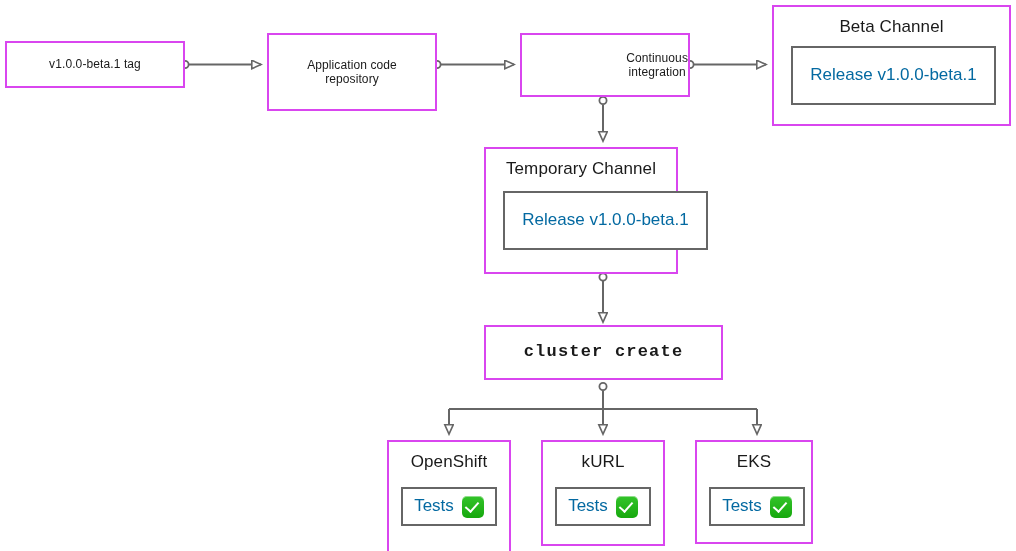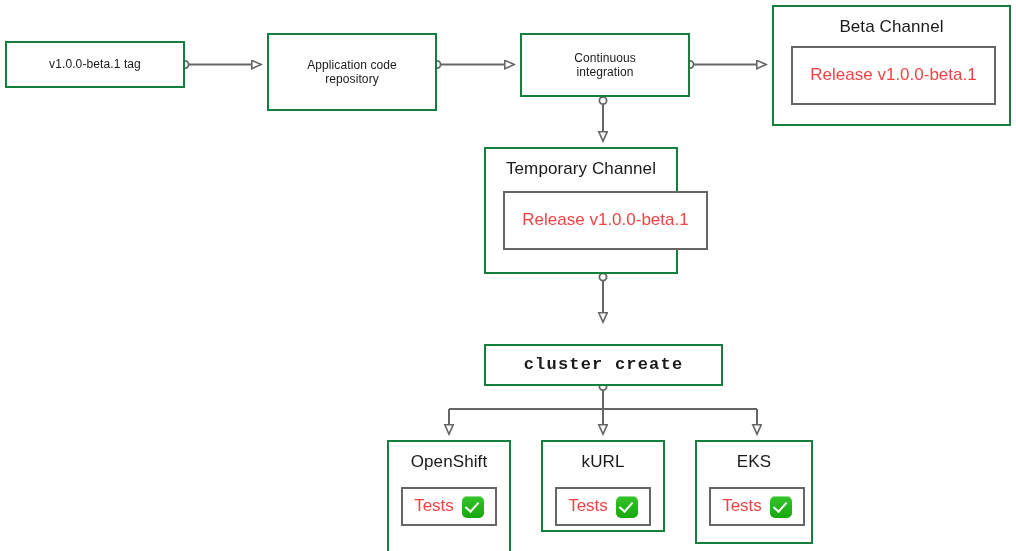--- a/index.html
+++ b/index.html
@@ -23,21 +23,21 @@
     position: absolute;
     left: 0;
     top: 0;
     width: 1016px;
     height: 551px;
     pointer-events: none;
   }
   .node {
     position: absolute;
     box-sizing: border-box;
-    border: 2px solid #15803d;
+    border: 2px solid #d946ef;
     background: #ffffff;
     display: flex;
     flex-direction: column;
     align-items: center;
     justify-content: center;
     color: #1a1a1a;
     line-height: 1.18;
     text-align: center;
   }
   .node .label {
@@ -61,21 +61,21 @@
   }
   .inner {
     position: absolute;
     box-sizing: border-box;
     border: 2px solid #666666;
     background: #ffffff;
     display: flex;
     align-items: center;
     justify-content: center;
     gap: 8px;
-    color: #ef4444;
+    color: #0369a1;
     font-size: 17px;
   }
   .check {
     display: inline-block;
     width: 22px;
     height: 22px;
     border-radius: 5px;
     background: linear-gradient(#34c42b, #16a80d);
     position: relative;
     flex: 0 0 auto;
@@ -133,52 +133,52 @@
 
   <div class="node" style="left:5px; top:41px; width:180px; height:47px;">
     <div class="label">v1.0.0-beta.1 tag</div>
   </div>
 
   <div class="node" style="left:267px; top:33px; width:170px; height:78px;">
     <div class="label">Application code
 repository</div>
   </div>
 
-  <div class="node" style="left:520px; top:33px; width:170px; height:64px;">
+  <div class="node" style="left:520px; top:33px; width:170px; height:64px;align-items:flex-end;">
     <div class="label">Continuous
 integration</div>
   </div>
 
   <div class="node container" style="left:772px; top:5px; width:239px; height:121px;">
     <div class="label">Beta Channel</div>
     <div class="inner" style="left:17px; top:39px; width:205px; height:59px;">
       <span>Release v1.0.0-beta.1</span>
     </div>
   </div>
 
   <div class="node container" style="left:484px; top:147px; width:194px; height:127px;">
     <div class="label">Temporary Channel</div>
     <div class="inner" style="left:17px; top:42px; width:205px; height:59px;">
       <span>Release v1.0.0-beta.1</span>
     </div>
   </div>
 
-  <div class="node mono" style="left:484px; top:344px; width:239px; height:42px;text-align:right;">
+  <div class="node mono" style="left:484px; top:325px; width:239px; height:55px;text-align:right;">
     <div class="label">cluster create</div>
   </div>
 
   <div class="node container" style="left:387px; top:440px; width:124px; height:132px;">
     <div class="label">OpenShift</div>
     <div class="inner" style="left:12px; top:45px; width:96px; height:39px;">
       <span>Tests</span>
       <span class="check"></span>
     </div>
   </div>
 
-  <div class="node container" style="left:541px; top:440px; width:124px; height:92px;">
+  <div class="node container" style="left:541px; top:440px; width:124px; height:106px;">
     <div class="label">kURL</div>
     <div class="inner" style="left:12px; top:45px; width:96px; height:39px;">
       <span>Tests</span>
       <span class="check"></span>
     </div>
   </div>
 
   <div class="node container" style="left:695px; top:440px; width:118px; height:104px;">
     <div class="label">EKS</div>
     <div class="inner" style="left:12px; top:45px; width:96px; height:39px;">

